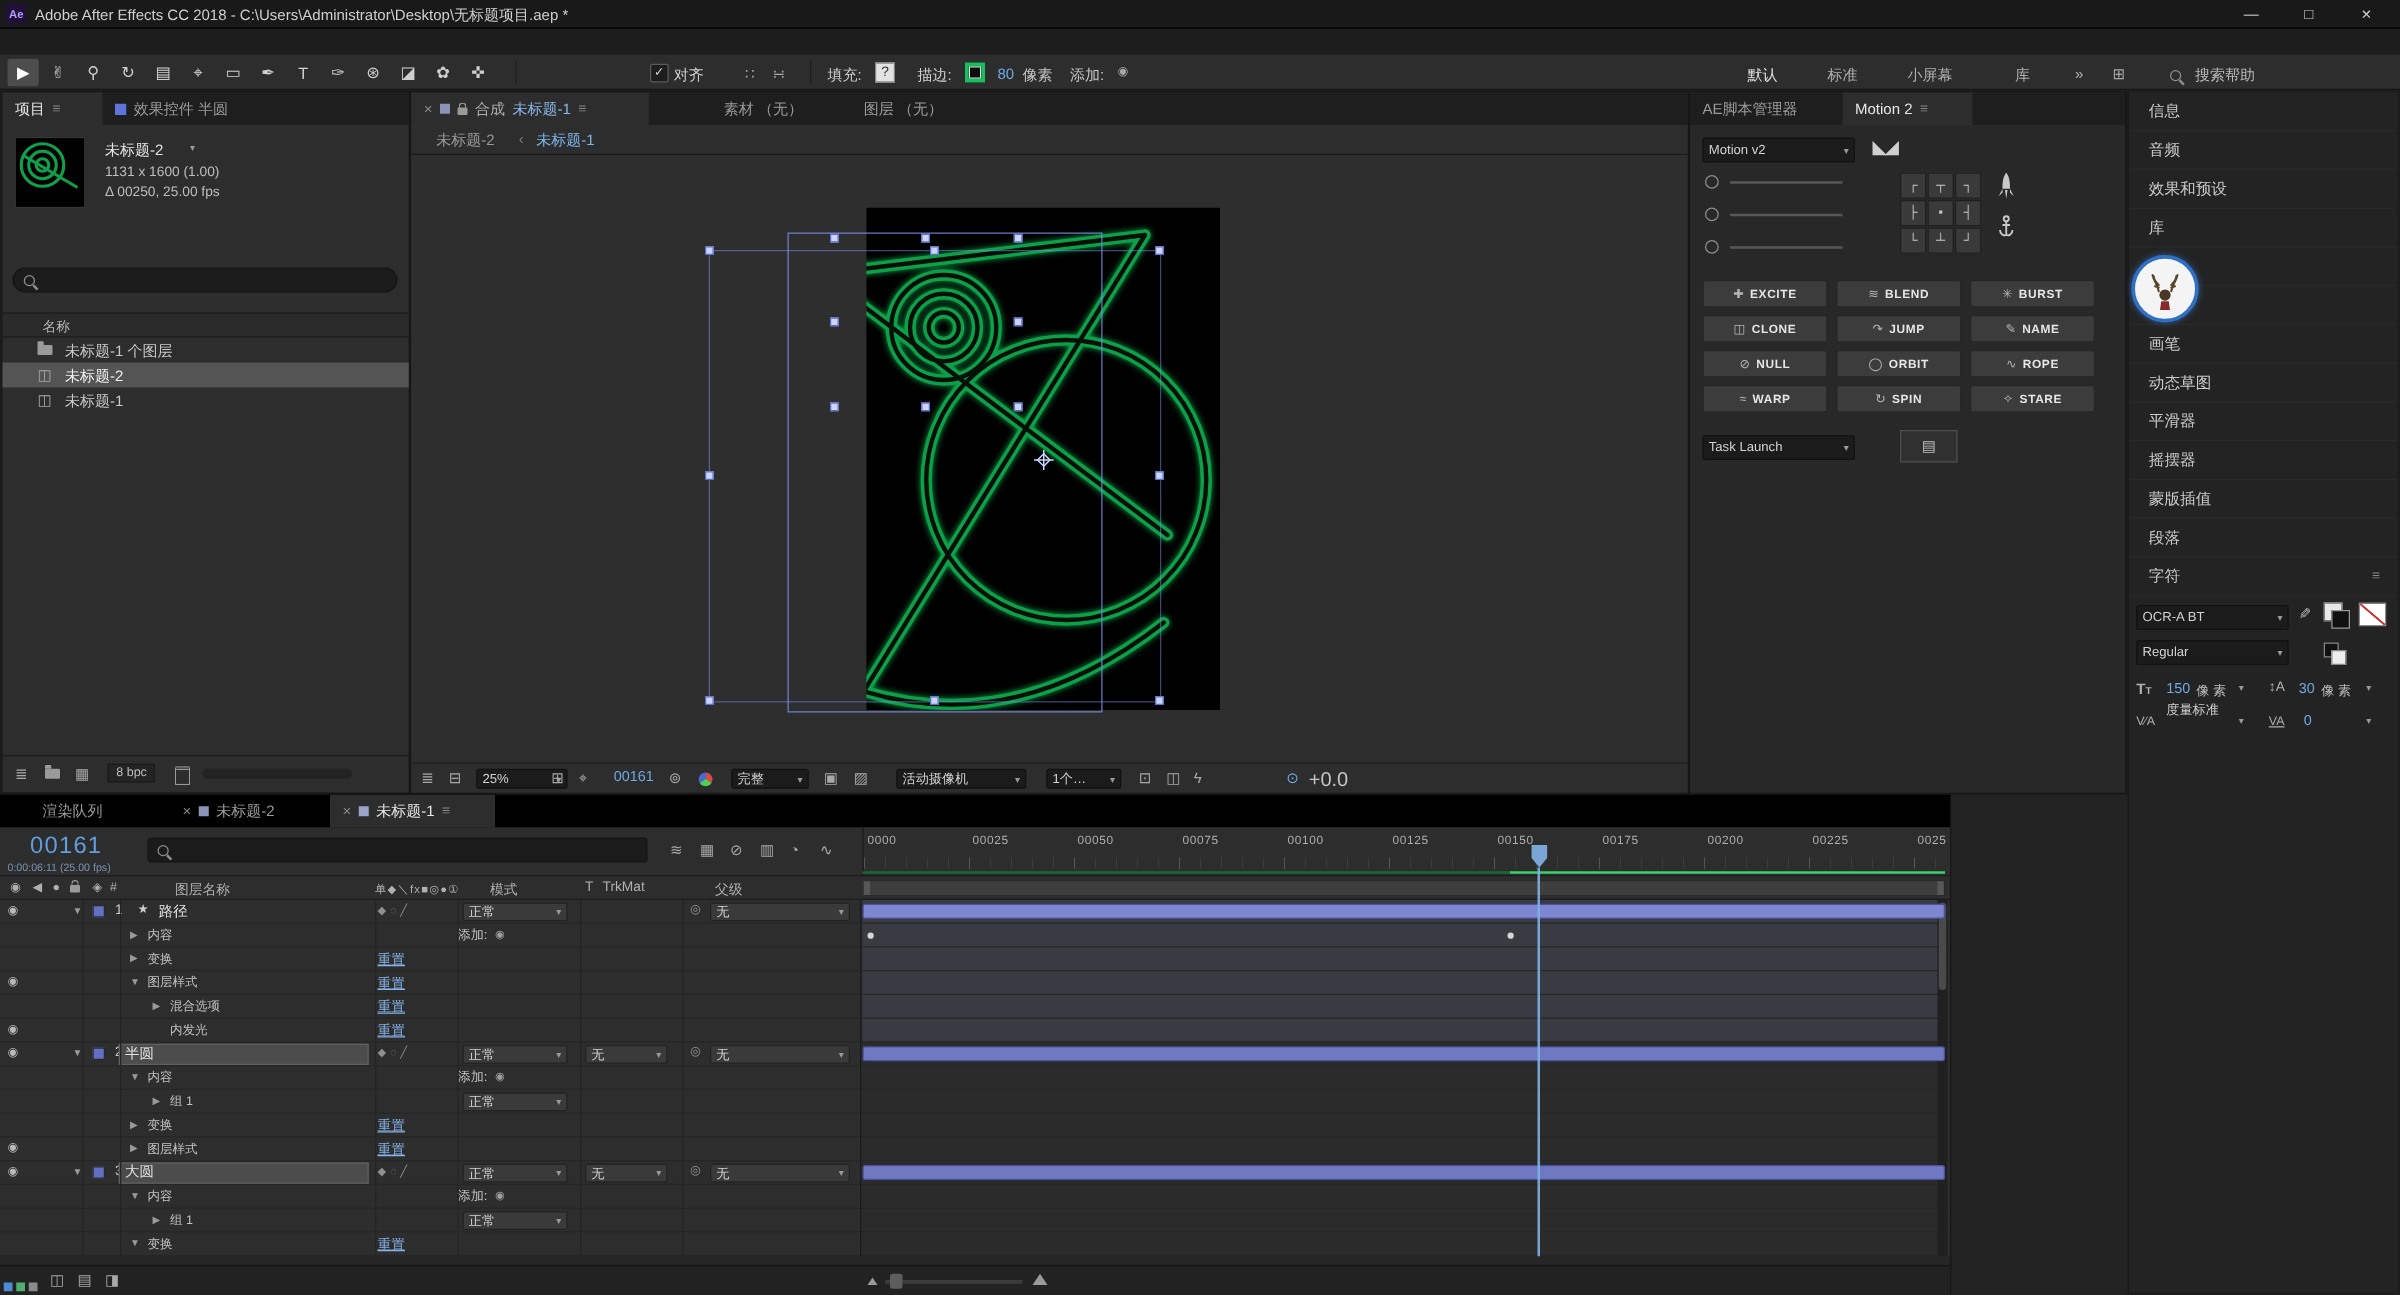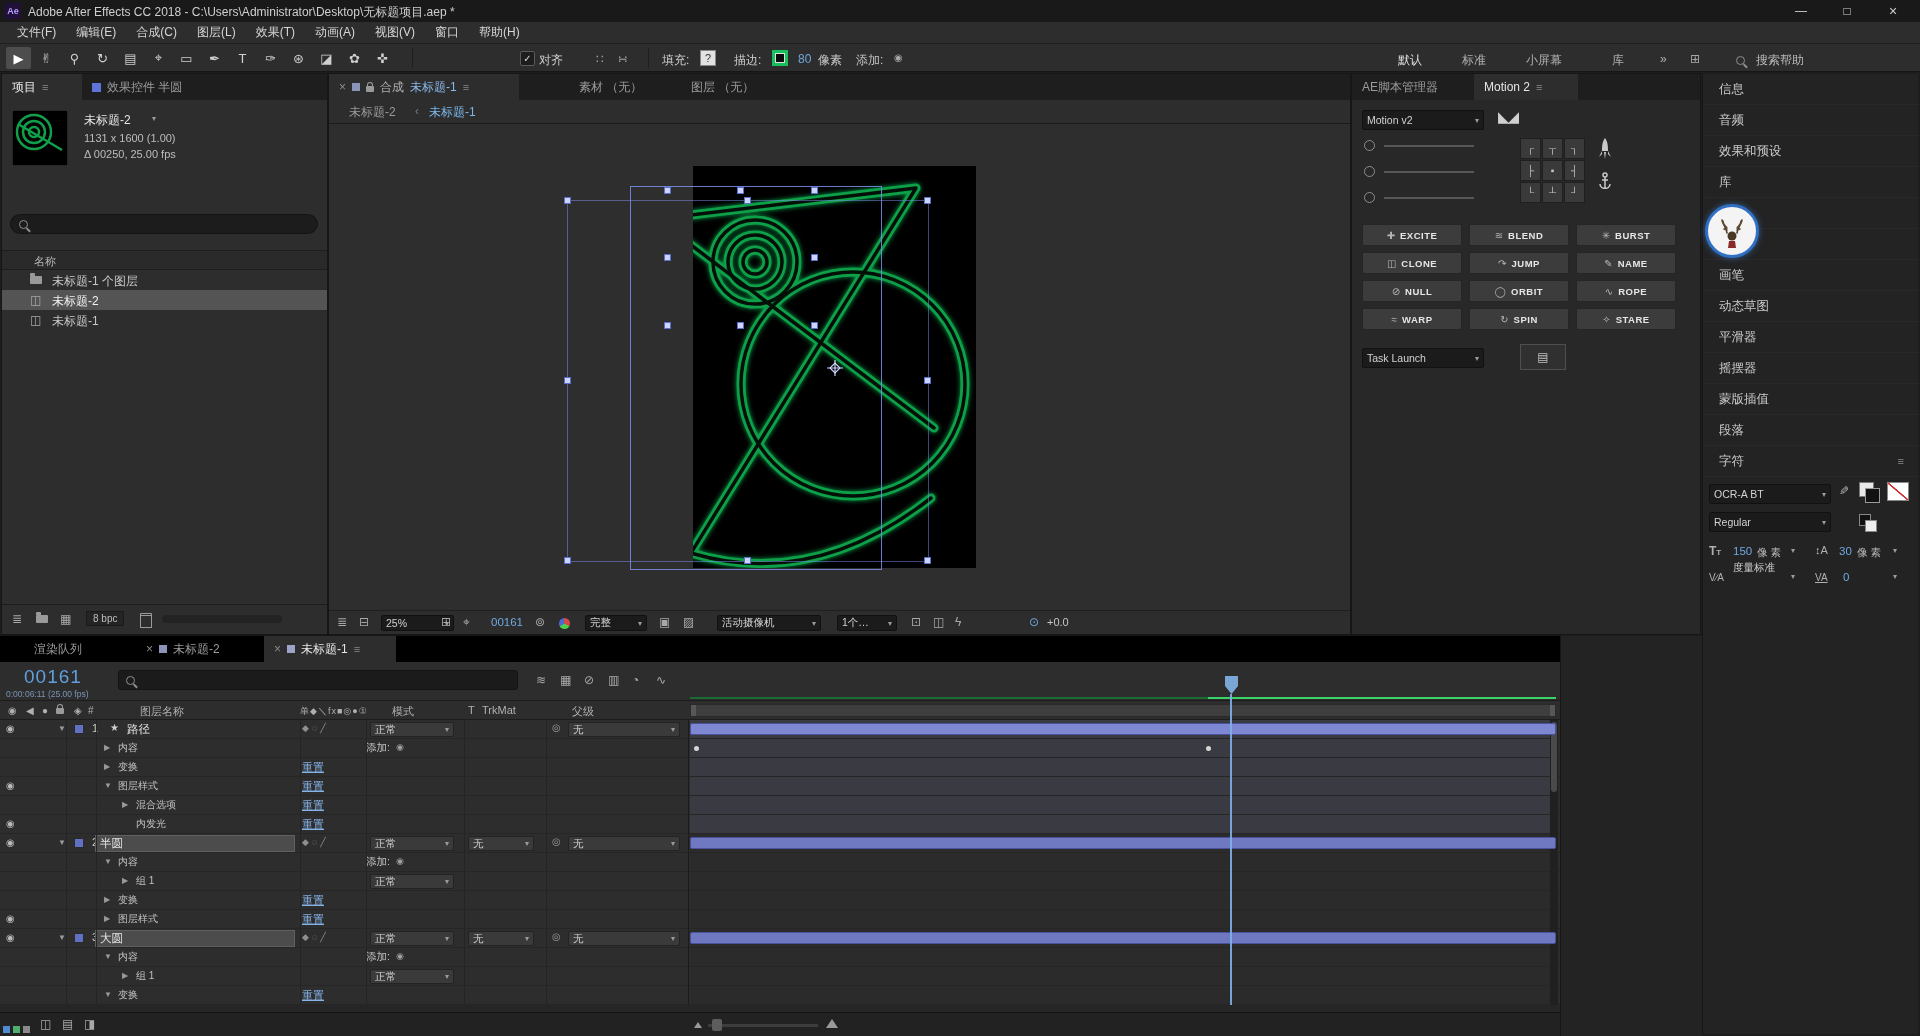--- a/index.html
+++ b/index.html
@@ -60,31 +60,20 @@
 <div id="stage">
 
   <div class="ab" style="left:0;top:0;width:1920px;height:22px;background:#191919;border-bottom:1px solid #000;">
     <span class="ab" style="left:5px;top:3px;width:16px;height:16px;background:#20103a;color:#b3a1ff;font-size:9px;font-weight:bold;display:flex;align-items:center;justify-content:center;border-radius:2px;">Ae</span>
     <span class="ab" style="left:28px;top:4px;color:#cfcfcf;font-size:12px;">Adobe After Effects CC 2018 - C:\Users\Administrator\Desktop\无标题项目.aep *</span>
     <span class="ab" style="left:1778px;top:0;width:46px;height:22px;display:flex;align-items:center;justify-content:center;color:#cfcfcf;">—</span>
     <span class="ab" style="left:1824px;top:0;width:46px;height:22px;display:flex;align-items:center;justify-content:center;color:#cfcfcf;">□</span>
     <span class="ab" style="left:1870px;top:0;width:46px;height:22px;display:flex;align-items:center;justify-content:center;color:#cfcfcf;font-size:14px;">×</span>
   </div>
 
-  <div class="ab" style="left:0;top:22px;width:1920px;height:21px;background:#2d2d2d;display:flex;align-items:center;padding-left:8px;gap:2px;box-sizing:border-box;">
-    <span style="padding:0 9px;color:#d6d6d6;">文件(F)</span>
-    <span style="padding:0 9px;color:#d6d6d6;">编辑(E)</span>
-    <span style="padding:0 9px;color:#d6d6d6;">合成(C)</span>
-    <span style="padding:0 9px;color:#d6d6d6;">图层(L)</span>
-    <span style="padding:0 9px;color:#d6d6d6;">效果(T)</span>
-    <span style="padding:0 9px;color:#d6d6d6;">动画(A)</span>
-    <span style="padding:0 9px;color:#d6d6d6;">视图(V)</span>
-    <span style="padding:0 9px;color:#d6d6d6;">窗口</span>
-    <span style="padding:0 9px;color:#d6d6d6;">帮助(H)</span>
-  </div>
 
   <div class="ab" style="left:0;top:43px;width:1920px;height:29px;background:#2d2d2d;border-top:1px solid #202020;border-bottom:1px solid #161616;box-sizing:border-box;">
     <div class="ab" style="left:6px;top:3px;display:flex;gap:3px;">
       <span class="tool on">▶</span>
       <span class="tool">✌</span>
       <span class="tool">⚲</span>
       <span class="tool">↻</span>
       <span class="tool">▤</span>
       <span class="tool">⌖</span>
       <span class="tool">▭</span>
@@ -272,21 +261,21 @@
           <span class="car">▾</span>
         </div>
       <div class="dd dark" style="left:508px;top:4px;width:60px;">
           <span>1个…</span>
           <span class="car">▾</span>
         </div>
       <span class="icn" style="position:absolute;left:582px;top:4px;">⊡</span>
       <span class="icn" style="position:absolute;left:604px;top:4px;">◫</span>
       <span class="icn" style="position:absolute;left:626px;top:4px;">ϟ</span>
       <span style="position:absolute;left:700px;top:4px;color:#6fa8e0;font-size:12px;">⊙</span>
-      <span style="position:absolute;left:718px;top:5px;color:#c6c6c6;font-size:11px;">+0.0</span>
+      <span style="position:absolute;left:718px;top:5px;color:#c6c6c6;font-size:16px;">+0.0</span>
     </div>
   </div>
 
   <div class="panel" style="left:1352px;top:74px;width:348px;height:560px;">
     <div class="tabs">
       <div class="tab" style="left:0;width:122px;">
           <span>AE脚本管理器</span>
         </div>
       <div class="tab on" style="left:122px;width:104px;">
           <span>Motion 2</span>
@@ -493,20 +482,34 @@
       <div style="position:absolute;left:118px;top:8px;width:400px;height:20px;background:#1b1b1b;border:1px solid #141414;border-radius:3px;box-sizing:border-box;">
         <span class="mag" style="position:absolute;left:7px;top:5px;"></span>
       </div>
       <span class="icn" style="position:absolute;left:536px;top:11px;">≋</span>
       <span class="icn" style="position:absolute;left:560px;top:11px;">▦</span>
       <span class="icn" style="position:absolute;left:584px;top:11px;">⊘</span>
       <span class="icn" style="position:absolute;left:608px;top:11px;">▥</span>
       <span class="icn" style="position:absolute;left:632px;top:11px;">◔</span>
       <span class="icn" style="position:absolute;left:656px;top:11px;">∿</span>
 
+      <div style="position:absolute;left:690px;top:0;width:870px;height:38px;background:#2d2d2d;border-left:1px solid #1b1b1b;box-sizing:border-box;overflow:hidden;">
+        <span class="ruler-num" style="left:3px;">0000</span>
+        <span class="ruler-num" style="left:87px;">00025</span>
+        <span class="ruler-num" style="left:171px;">00050</span>
+        <span class="ruler-num" style="left:255px;">00075</span>
+        <span class="ruler-num" style="left:339px;">00100</span>
+        <span class="ruler-num" style="left:423px;">00125</span>
+        <span class="ruler-num" style="left:507px;">00150</span>
+        <span class="ruler-num" style="left:591px;">00175</span>
+        <span class="ruler-num" style="left:675px;">00200</span>
+        <span class="ruler-num" style="left:759px;">00225</span>
+        <span class="ruler-num" style="left:843px;">0025</span>
+        <div style="position:absolute;left:0;right:0;bottom:5px;height:9px;background:repeating-linear-gradient(90deg,#555 0 1px,transparent 1px 84px),repeating-linear-gradient(90deg,#3c3c3c 0 1px,transparent 1px 16.8px);"></div>
+      </div>
       <div style="position:absolute;left:690px;top:35px;width:518px;height:2px;background:#1c6a33;"></div>
       <div style="position:absolute;left:1208px;top:35px;width:348px;height:2px;background:#3ad168;"></div>
       <div style="position:absolute;left:1225px;top:14px;width:13px;height:18px;background:#7aa6d6;clip-path:polygon(0 0,100% 0,100% 55%,50% 100%,0 55%);z-index:6;"></div>
     </div>
 
     <div class="ab" style="left:0;top:64px;width:1560px;height:20px;background:#2d2d2d;border-top:1px solid #1c1c1c;border-bottom:1px solid #1c1c1c;box-sizing:border-box;font-size:10px;color:#b0b0b0;">
       <span style="position:absolute;left:8px;top:4px;">◉</span>
       <span style="position:absolute;left:26px;top:4px;">◀</span>
       <span style="position:absolute;left:42px;top:4px;">●</span>
       <span class="lockic" style="position:absolute;left:56px;top:3px;"></span>

